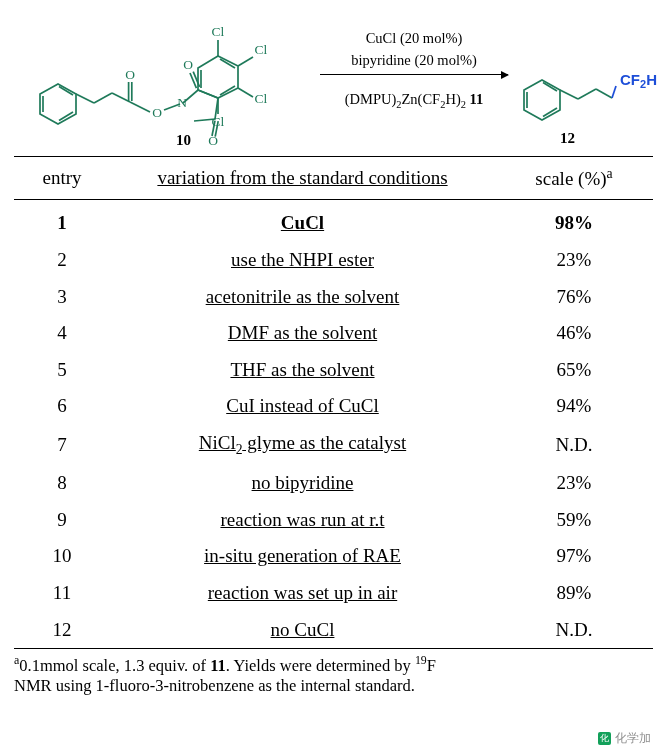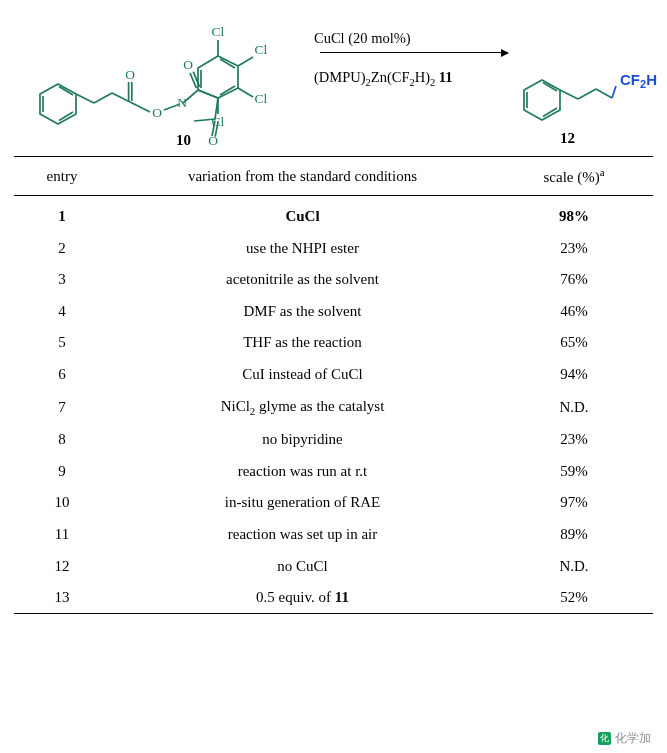--- a/index.html
+++ b/index.html
@@ -33,20 +33,21 @@
     left: 8px;
     top: 2px;
     width: 300px;
     height: 152px;
   }
   .arrow-block {
     position: absolute;
     left: 300px;
     top: 28px;
     width: 200px;
+    text-align: center;
     font-size: 14.5px;
     line-height: 1.45;
   }
   .arrow-block .above {
     padding-bottom: 1px;
   }
   .arrow-line {
     position: relative;
     height: 1px;
     background: #000;
@@ -95,33 +96,33 @@
     border-top: 1.6px solid #000;
     margin: 0;
     height: 0;
   }
   .rule.thin {
     border-top: 1.1px solid #000;
   }
   table.data {
     width: 639px;
     border-collapse: collapse;
-    font-size: 15px;
+    font-size: 19px;
   }
   table.data th {
     font-weight: normal;
     padding: 9px 0 9px 0;
     text-align: center;
   }
   table.data td {
     padding: 7.3px 0;
     text-align: center;
   }
   .col-entry { width: 96px; }
-  .col-var   { width: 385px; }
+  .col-var   { width: 385px; text-decoration: underline; }
   .col-yield { width: 158px; }
   tr.bold td { font-weight: bold; }
   tr.first-row td { padding-top: 12px; }
 
   
   .footnote {
     width: 639px;
     font-size: 16.5px;
     line-height: 1.22;
     padding-top: 4px;
@@ -204,20 +205,21 @@
         <text x="239" y="52">Cl</text>
         <text x="239" y="101">Cl</text>
         <text x="196" y="124">Cl</text>
       </g>
     </svg>
 
     <div class="lbl-10">10</div>
 
     <div class="arrow-block">
       <div class="above">CuCl (20 mol%)</div>
+      <div class="above">bipyridine (20 mol%)</div>
       <div class="arrow-line"></div>
       <div class="below">
         <span>(DMPU)</span><sub>2</sub><span>Zn(CF</span><sub>2</sub><span>H)</span><sub>2</sub> <b>11</b>
       </div>
     </div>
 
     <svg class="struct-right" viewBox="0 0 150 140">
       <g stroke="#1f7a5a" stroke-width="1.7" fill="none">
         <polygon points="12,104 12,84 30,74 48,84 48,104 30,114"></polygon>
         <line x1="15" y1="102" x2="15" y2="86"></line>
@@ -264,21 +266,21 @@
           <td class="col-var">acetonitrile as the solvent</td>
           <td class="col-yield">76%</td>
         </tr>
         <tr>
           <td class="col-entry">4</td>
           <td class="col-var">DMF as the solvent</td>
           <td class="col-yield">46%</td>
         </tr>
         <tr>
           <td class="col-entry">5</td>
-          <td class="col-var">THF as the reaction</td>
+          <td class="col-var">THF as the solvent</td>
           <td class="col-yield">65%</td>
         </tr>
         <tr>
           <td class="col-entry">6</td>
           <td class="col-var">CuI instead of CuCl</td>
           <td class="col-yield">94%</td>
         </tr>
         <tr>
           <td class="col-entry">7</td>
           <td class="col-var">NiCl<sub>2</sub> glyme as the catalyst</td>
@@ -302,28 +304,27 @@
         <tr>
           <td class="col-entry">11</td>
           <td class="col-var">reaction was set up in air</td>
           <td class="col-yield">89%</td>
         </tr>
         <tr>
           <td class="col-entry">12</td>
           <td class="col-var">no CuCl</td>
           <td class="col-yield">N.D.</td>
         </tr>
-        <tr>
-          <td class="col-entry">13</td>
-          <td class="col-var">0.5 equiv. of <b>11</b></td>
-          <td class="col-yield">52%</td>
-        </tr>
       </tbody>
   </table>
   <hr class="rule">
 
+  <div class="footnote">
+    <sup>a</sup><span>0.1mmol scale, 1.3 equiv. of </span><b>11</b><span>. Yields were determined by </span><sup>19</sup><span>F</span>
+    <span class="line2">NMR using 1-fluoro-3-nitrobenzene as the internal standard.</span>
+  </div>
 
   <div class="watermark">
     <span class="wm-logo">化</span>
     <span>化学加</span>
   </div>
 
 </div>
 
 </body></html>

